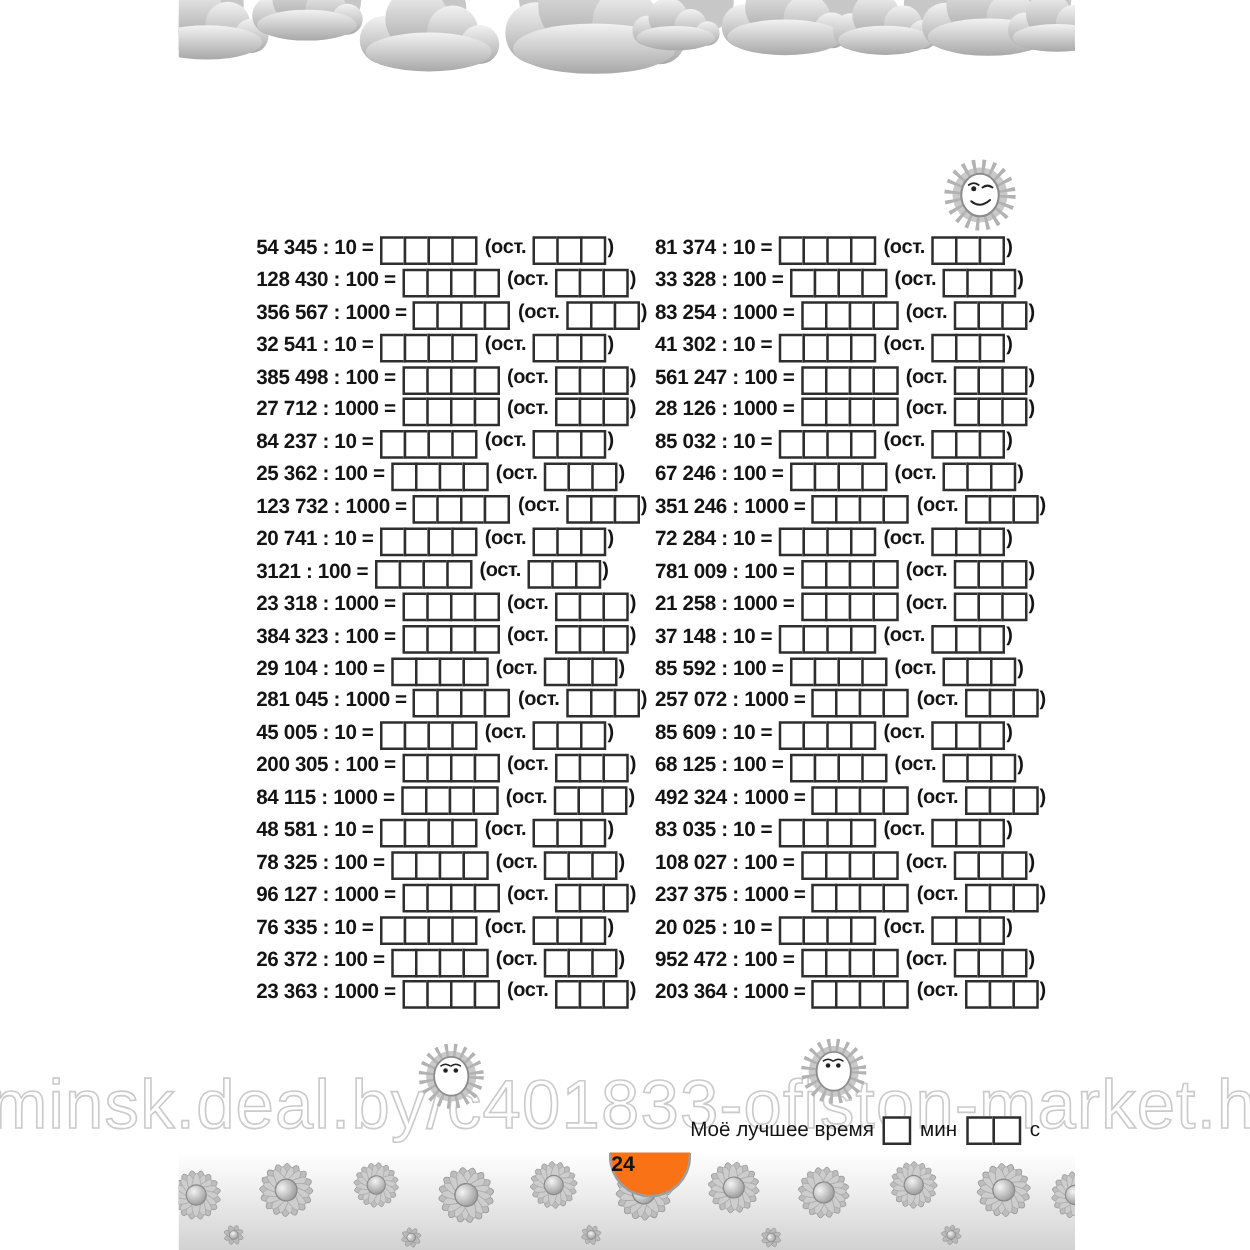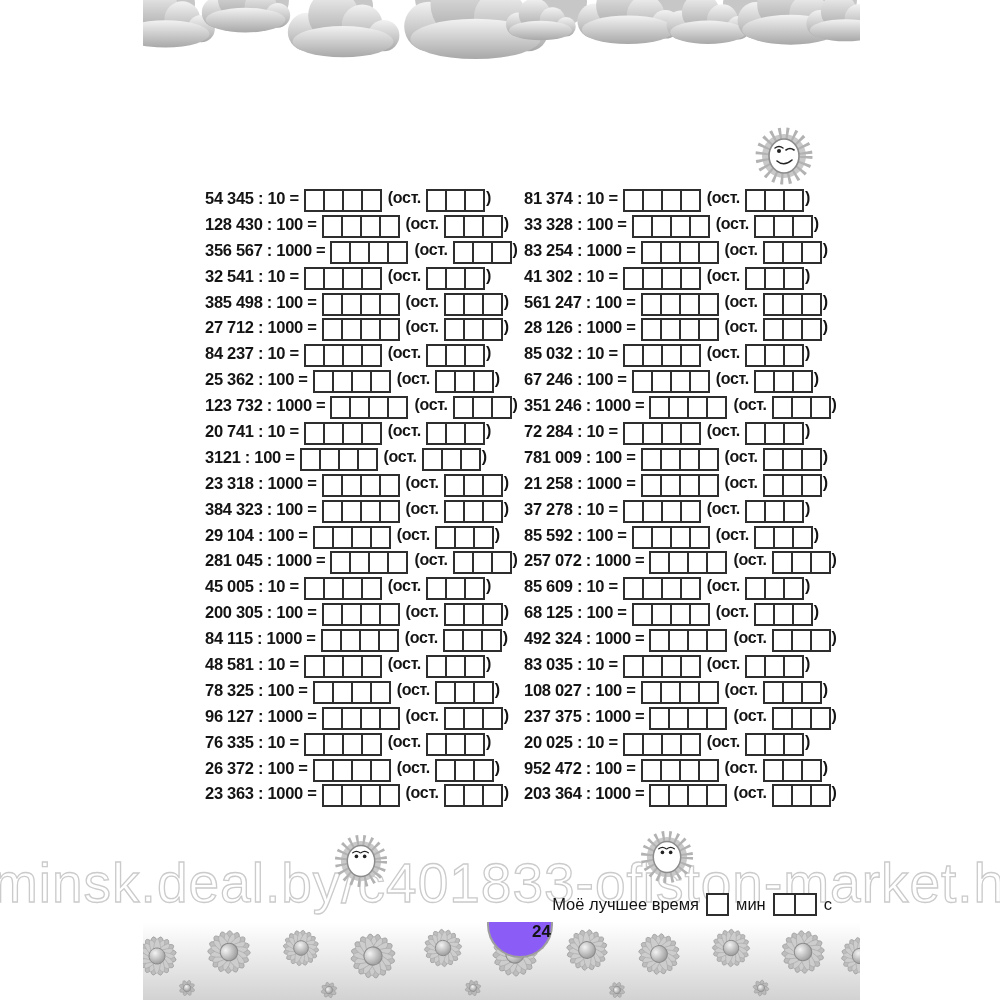--- a/index.html
+++ b/index.html
@@ -31,22 +31,22 @@
   .paren{font-weight:bold;font-size:16px;margin-left:1px;}
   .boxgroup{display:inline-flex;margin-left:5px;}
   .cell{width:17px;height:19px;border:2px solid #2e2e2e;background:#fff;box-sizing:content-box;}
   .cell + .cell{margin-left:-2px;}
   
   .best-time{position:absolute;right:28px;top:893px;z-index:3;display:flex;align-items:center;
              font-size:16.5px;white-space:nowrap;}
   .best-time .boxgroup{margin:0 7px;}
   .best-time .cell{width:19px;height:19px;}
   .page-num{position:absolute;left:344px;top:922px;width:62px;height:34px;z-index:4;
-            background:#8b5cf6;border:2px solid #9e9e9e;border-top:none;
-            border-radius:0 0 33px 33px;display:flex;align-items:flex-start;justify-content:flex-end;
+            background:#f97316;border:2px solid #9e9e9e;border-top:none;
+            border-radius:0 0 33px 33px;display:flex;align-items:flex-start;justify-content:flex-start;
             font-weight:bold;font-size:17px;}
 </style>
 </head>
 <body>
 
 <div class="canvas">
 
   <div class="watermark">minsk.deal.by/c401833-ofiston-market.htm...</div>
 
   <div class="scan">
@@ -710,21 +710,21 @@
     <span class="ost">(ост.</span>
     <span class="boxgroup">
               <span class="cell"></span>
               <span class="cell"></span>
               <span class="cell"></span>
             </span>
     <span class="paren">)</span>
   </div>
 
   <div class="problem-row">
-    <span class="expr">37 278 : 10 =</span>
+    <span class="expr">37 148 : 10 =</span>
     <span class="boxgroup">
               <span class="cell"></span>
               <span class="cell"></span>
               <span class="cell"></span>
               <span class="cell"></span>
             </span>
     <span class="ost">(ост.</span>
     <span class="boxgroup">
               <span class="cell"></span>
               <span class="cell"></span>

